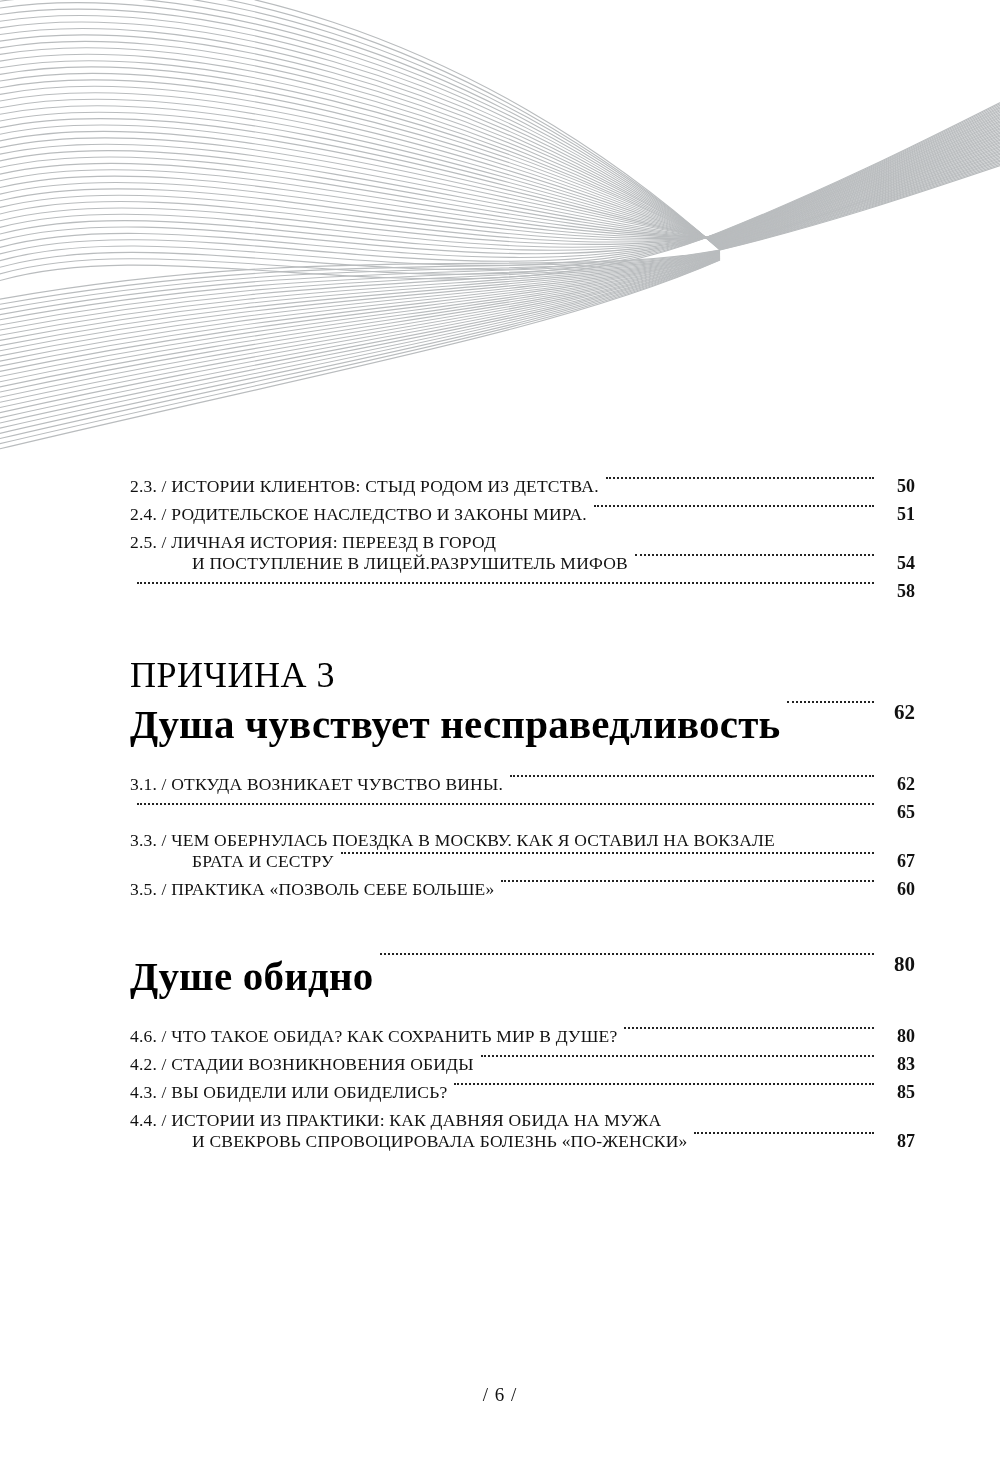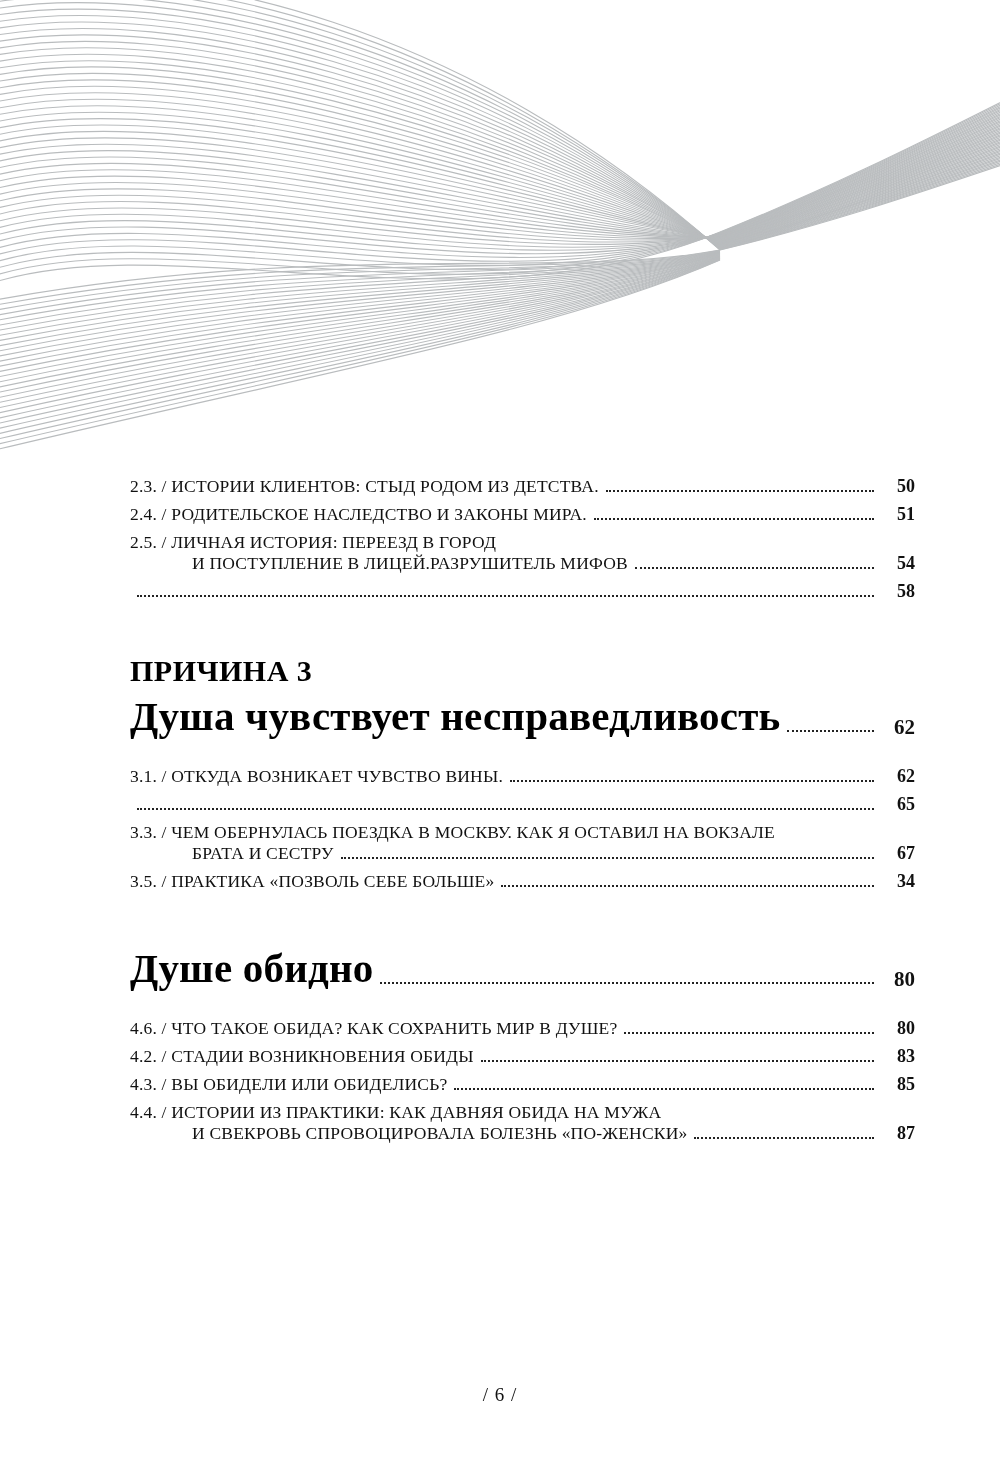--- a/index.html
+++ b/index.html
@@ -39,21 +39,21 @@
     box-sizing: border-box;
   }
 
   .entry {
     display: block;
     margin: 0 0 4px 0;
   }
 
   .row {
     display: flex;
-    align-items: flex-end;
+    align-items: flex-start;
     width: 100%;
   }
 
   .label {
     font-family: "Liberation Serif", serif;
     font-size: 17.5px;
     letter-spacing: 0.2px;
     white-space: nowrap;
     color: #111;
   }
@@ -79,22 +79,22 @@
   .cont .label {
     padding-left: 62px;
   }
 
   
   .part {
     margin: 52px 0 26px 0;
   }
   .part-kicker {
     font-family: "Liberation Serif", serif;
-    font-weight: 700;
-    font-size: 30px;
+    font-weight: 400;
+    font-size: 36px;
     letter-spacing: 0.5px;
     margin-bottom: 4px;
     color: #000;
   }
   .part .row .label {
     font-weight: 700;
     font-size: 41px;
     letter-spacing: 0.2px;
     color: #000;
   }
@@ -292,21 +292,21 @@
         <span class="dots"></span>
         <span class="page">67</span>
       </div>
     </div>
 
 
     <div class="entry">
       <div class="row">
         <span class="label">3.5. / ПРАКТИКА «ПОЗВОЛЬ СЕБЕ БОЛЬШЕ»</span>
         <span class="dots"></span>
-        <span class="page">34</span>
+        <span class="page">60</span>
       </div>
     </div>
 
   </div>
 
   <div class="part">
     <div class="row">
       <span class="label">Душе обидно</span>
       <span class="dots"></span>
       <span class="page">80</span>

